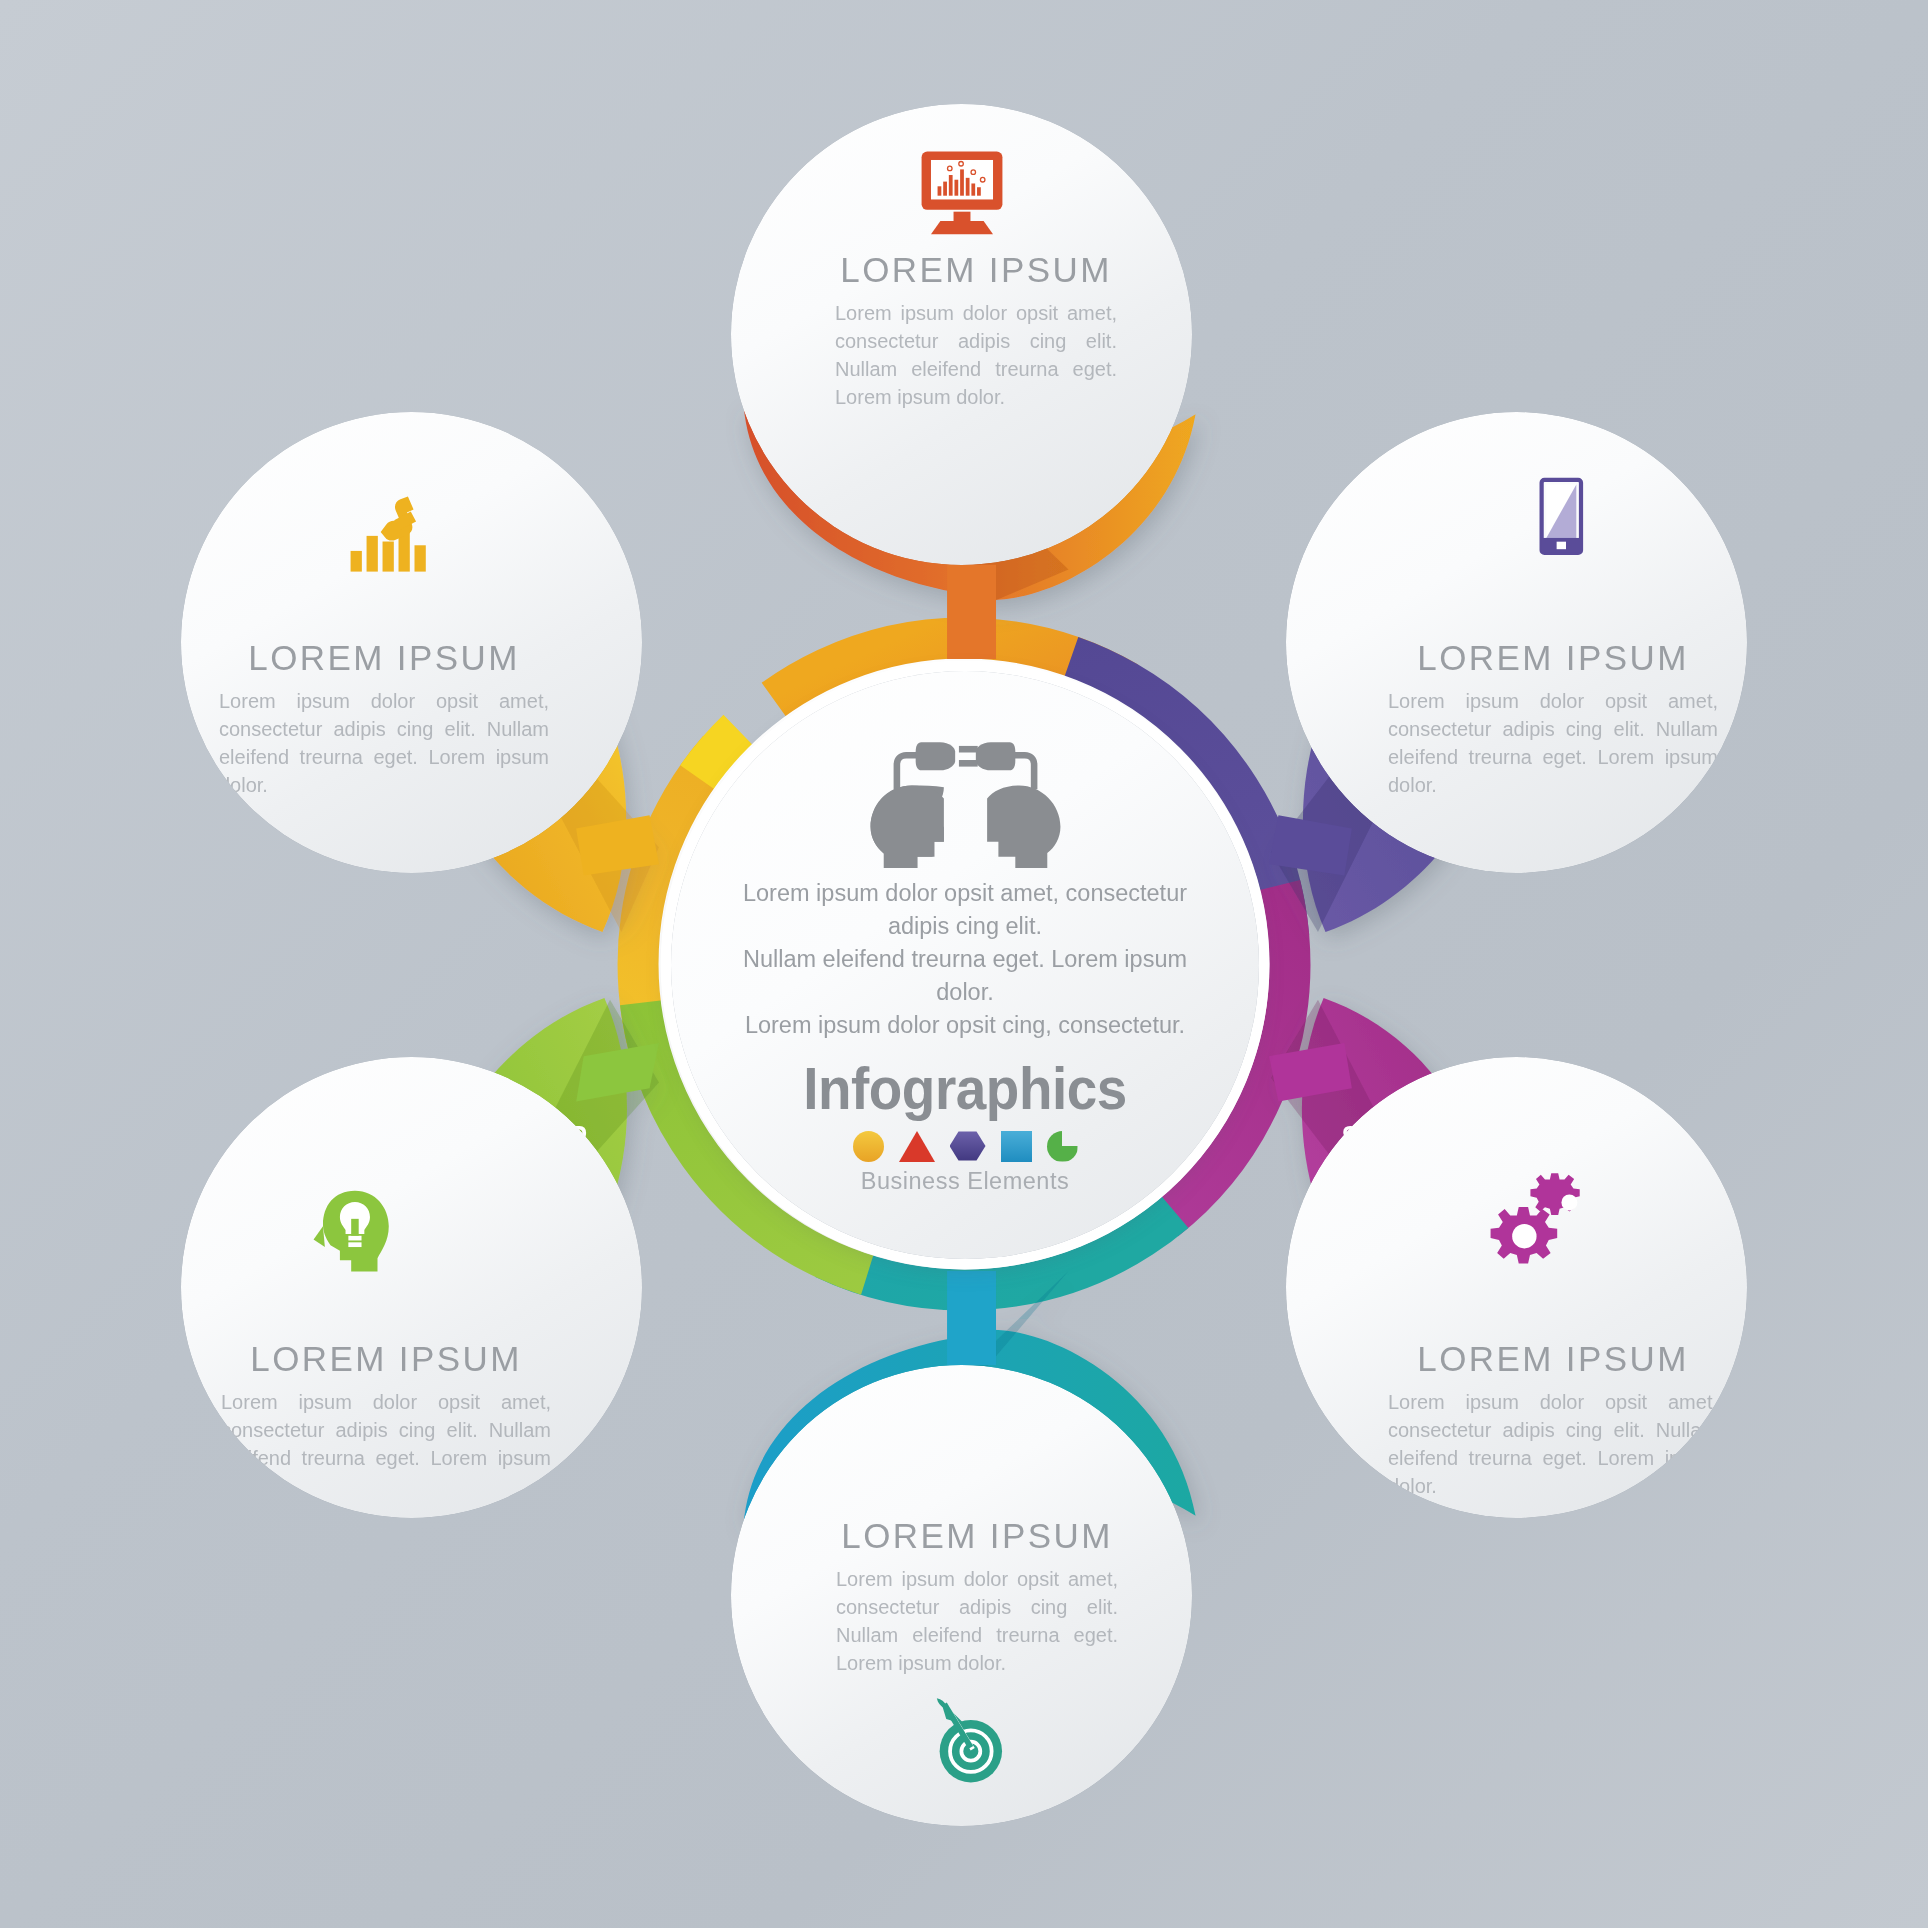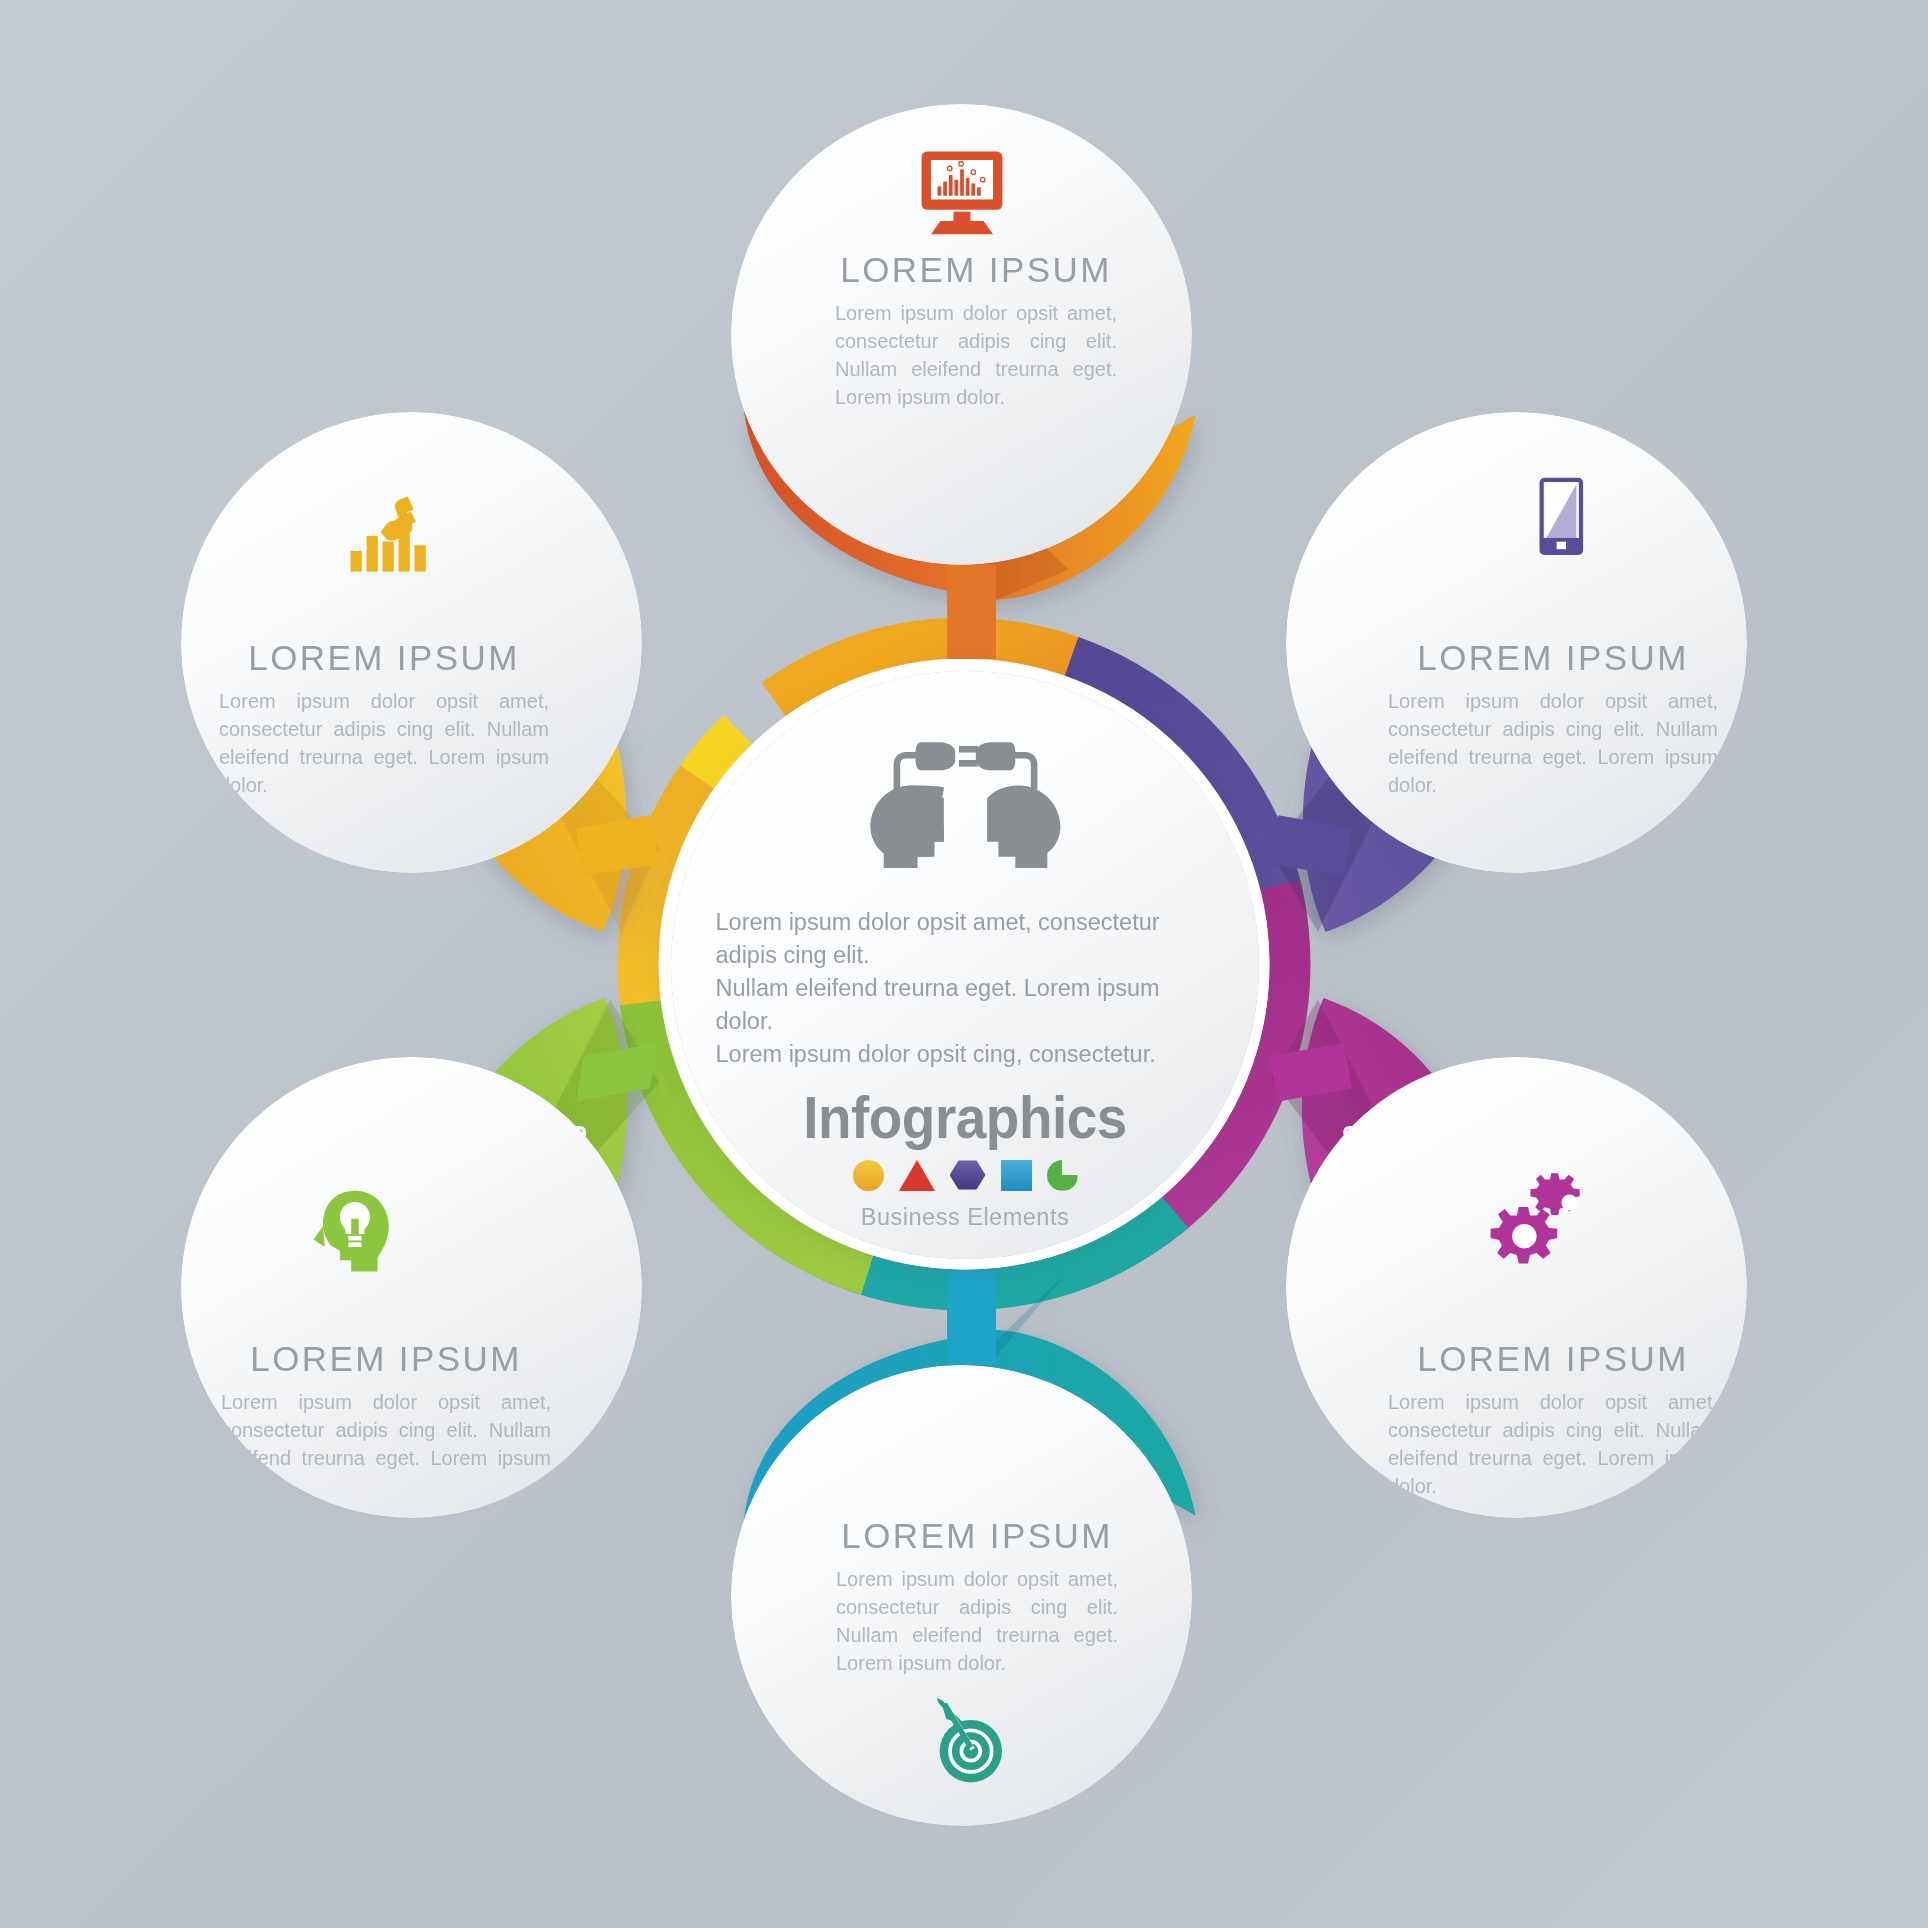--- a/index.html
+++ b/index.html
@@ -47,29 +47,29 @@
     position:absolute;left:53px;top:53px;width:588px;height:588px;border-radius:50%;
     background:linear-gradient(145deg,#ffffff 0%,#fbfcfd 40%,#edeff1 75%,#e4e7ea 100%);
     box-shadow:0 0 0 10.4px #ffffff, 0 7.5px 24.5px rgba(80,90,105,.26);
   }
   #hubcontent{
     position:absolute;left:53px;top:53px;width:588px;height:588px;
     display:flex;flex-direction:column;align-items:center;
     padding-top:58px;box-sizing:border-box;
   }
   #hubpara{
-    font-size:23.5px;line-height:33px;color:#9a9ea3;
-    width:499px;margin-top:36px;
+    font-size:23.5px;line-height:33px;color:#9a9ea3;text-align:center;
+    width:499px;margin-top:7px;
   }
   #hubword{
     font-size:59px;color:#8a8e93;font-weight:700;letter-spacing:-0.5px;
     margin-top:13px;transform:scaleX(.93);
   }
   #shapes{display:flex;gap:15px;align-items:center;margin-top:7.5px;}
-  #hubsub{font-size:23.5px;color:#a9adb2;margin-top:13px;letter-spacing:0.5px;}
+  #hubsub{font-size:23.5px;color:#a9adb2;margin-top:6px;letter-spacing:0.5px;}
 
   .sh{width:31px;height:31px;}
   .sh-circle{border-radius:50%;background:linear-gradient(180deg,#f4c93f,#e8a325);}
   .sh-tri{width:0;height:0;border-left:18px solid transparent;border-right:18px solid transparent;border-bottom:31px solid #d9392a;}
   .sh-hex{background:linear-gradient(180deg,#6d62ab,#40377f);clip-path:polygon(25% 3%,75% 3%,100% 50%,75% 97%,25% 97%,0 50%);width:36px;}
   .sh-sq{background:linear-gradient(180deg,#4aaed8,#1f8dc0);}
   .sh-pie{background:#55b048;border-radius:50%;clip-path:polygon(0 0,50% 0,50% 50%,100% 50%,100% 100%,0 100%);}
 </style>
 </head>
 <body>

